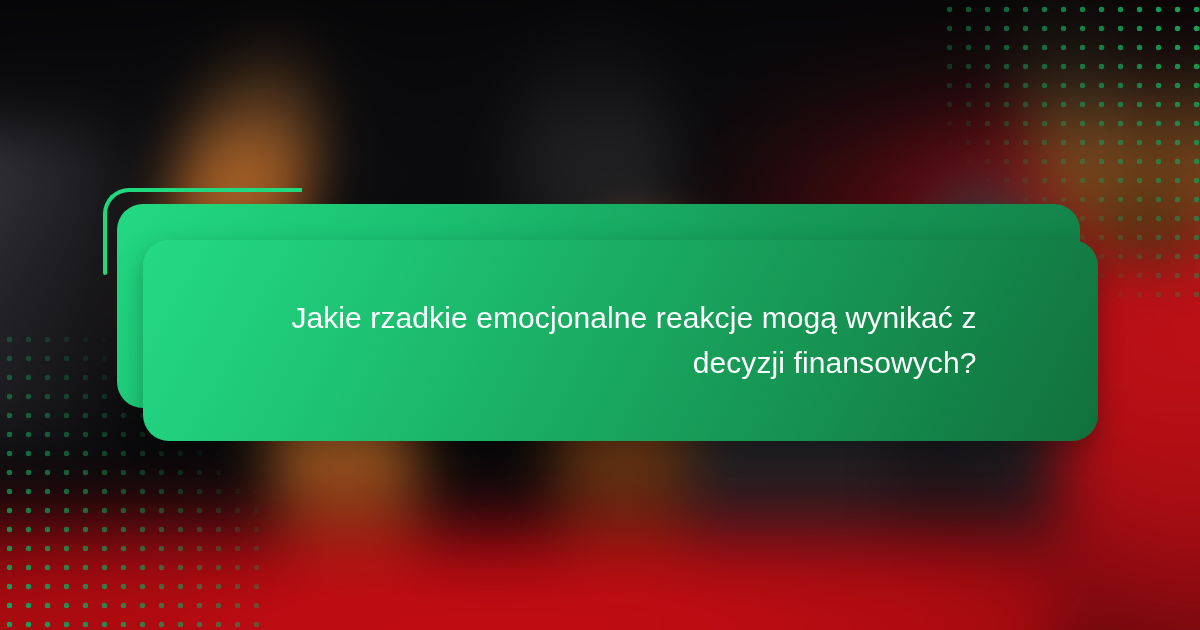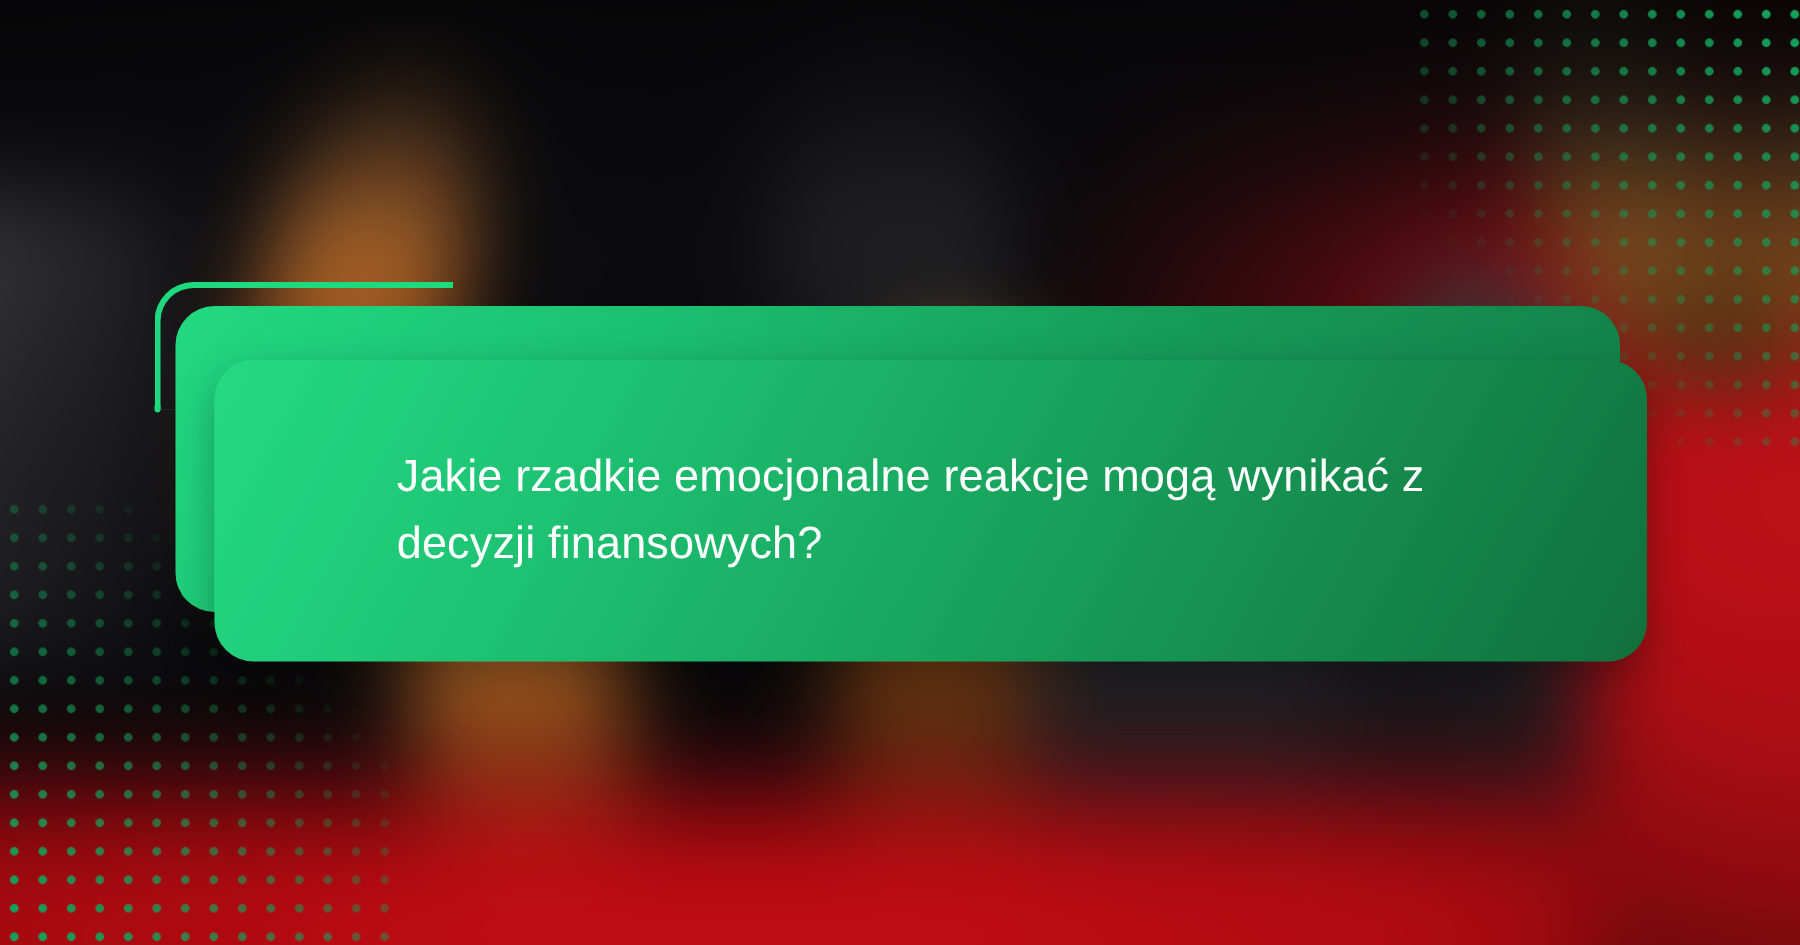--- a/index.html
+++ b/index.html
@@ -166,21 +166,21 @@
     align-items:center;
     justify-content:center;
     box-shadow:0 10px 26px rgba(0,0,0,0.28);
   }
 
   .headline {
     color:#ffffff;
     font-size:30px;
     line-height:1.48;
     font-weight:400;
-    text-align:left;
+    text-align:right;
     letter-spacing:0.1px;
     max-width:760px;
     padding:0 24px;
     text-rendering:optimizeLegibility;
   }
 </style>
 </head>
 <body>
 
 <div id="stage" style="--accent: #1fd97e;">

